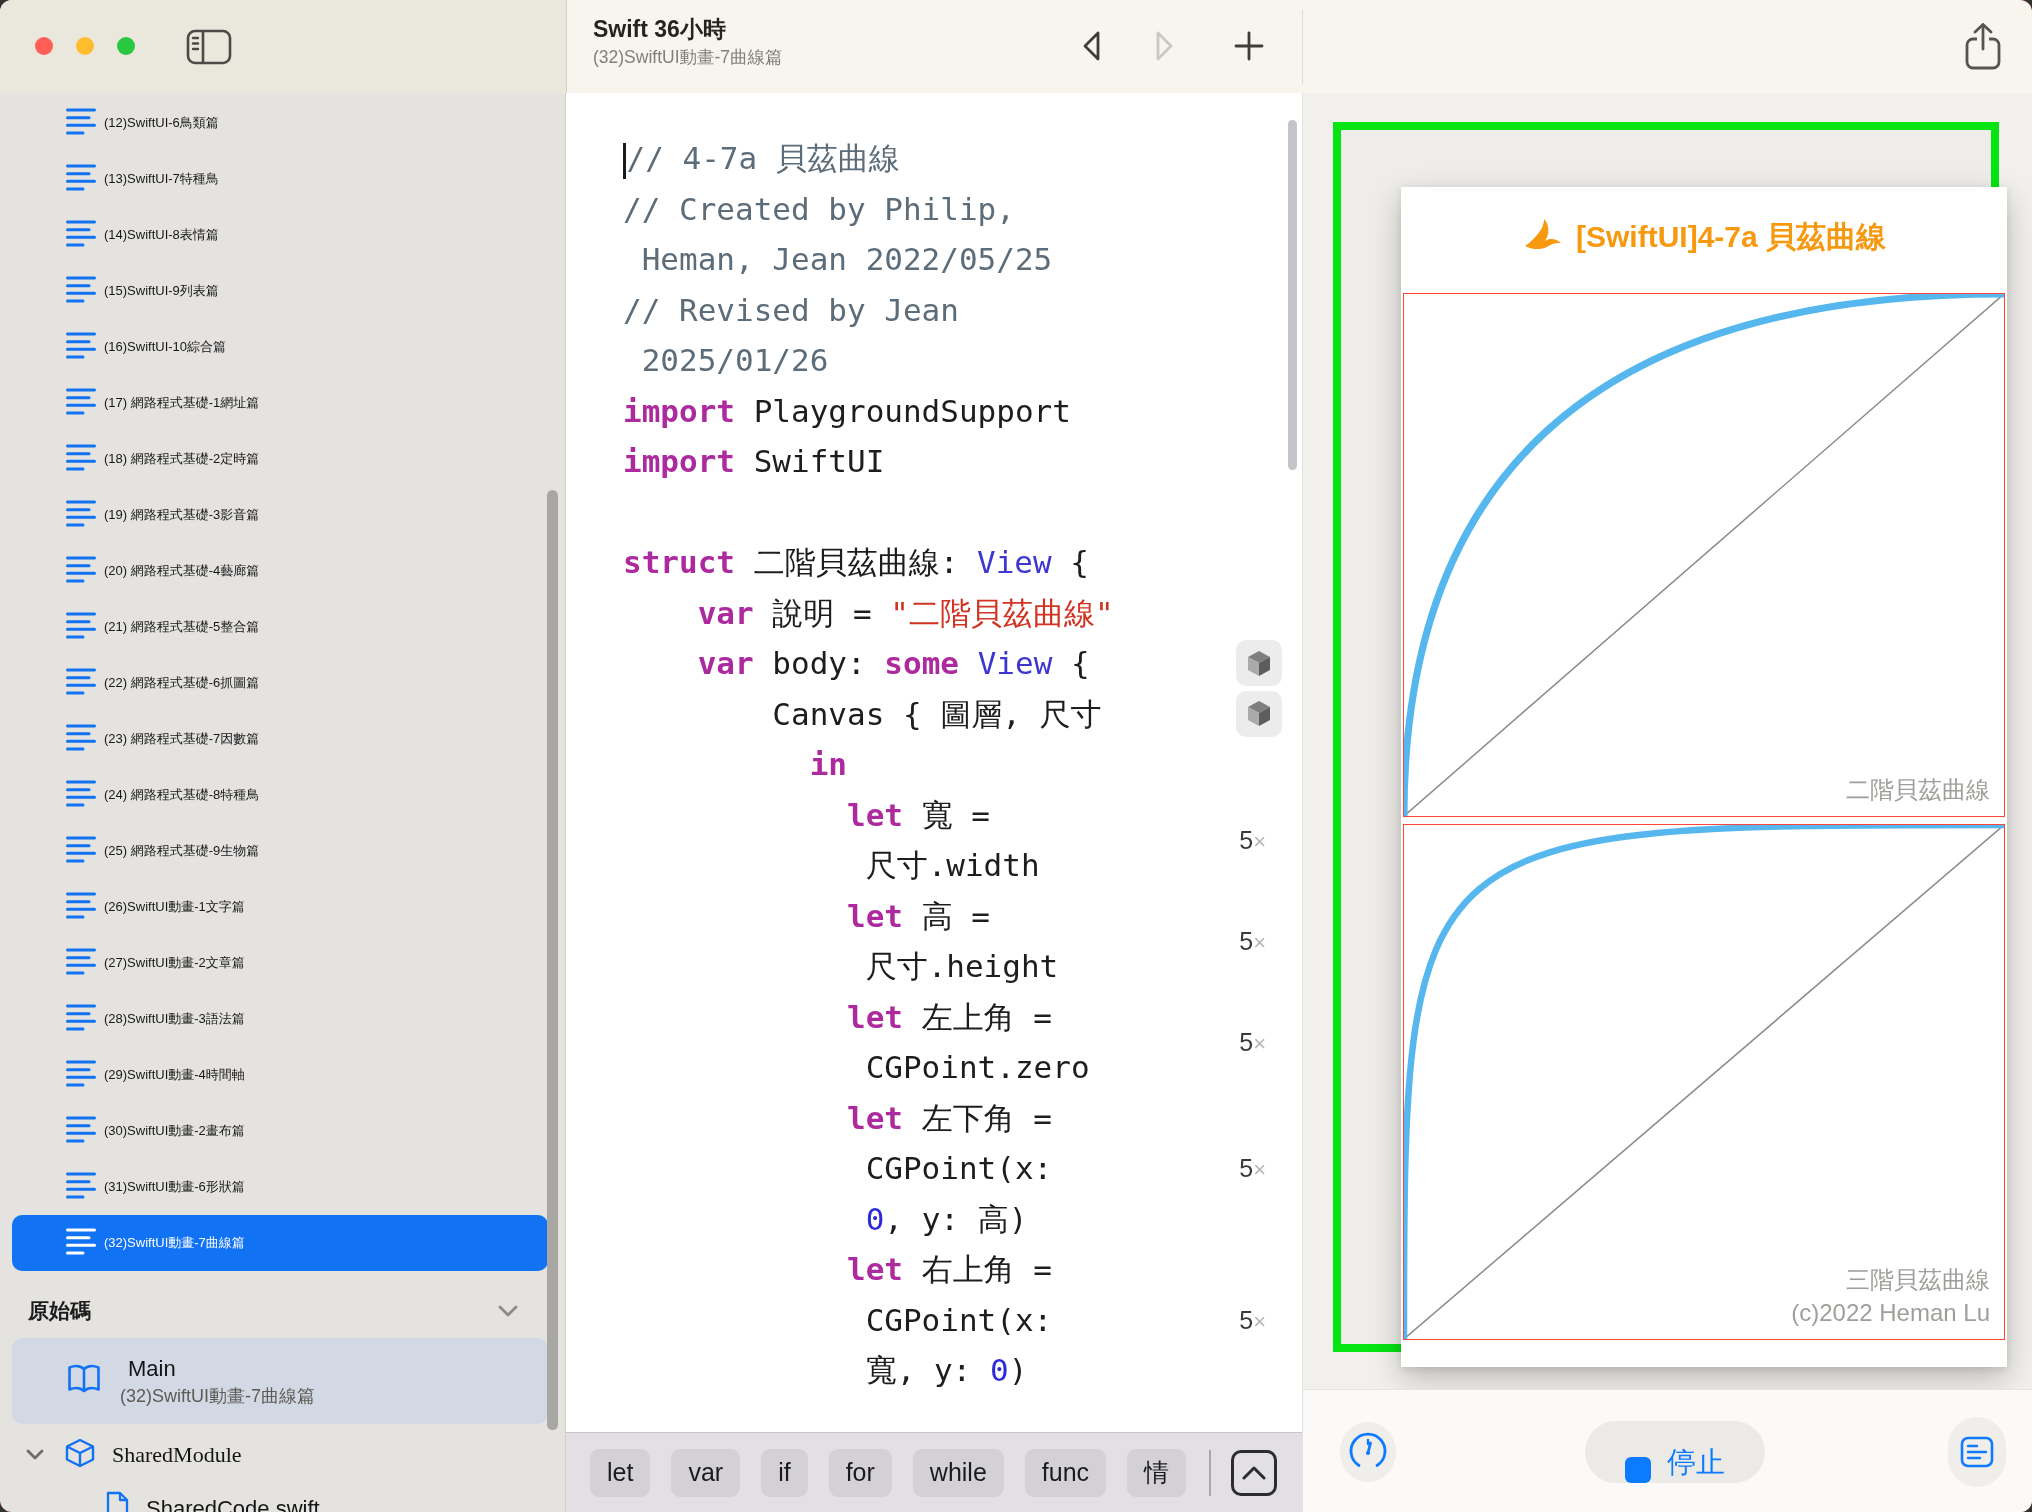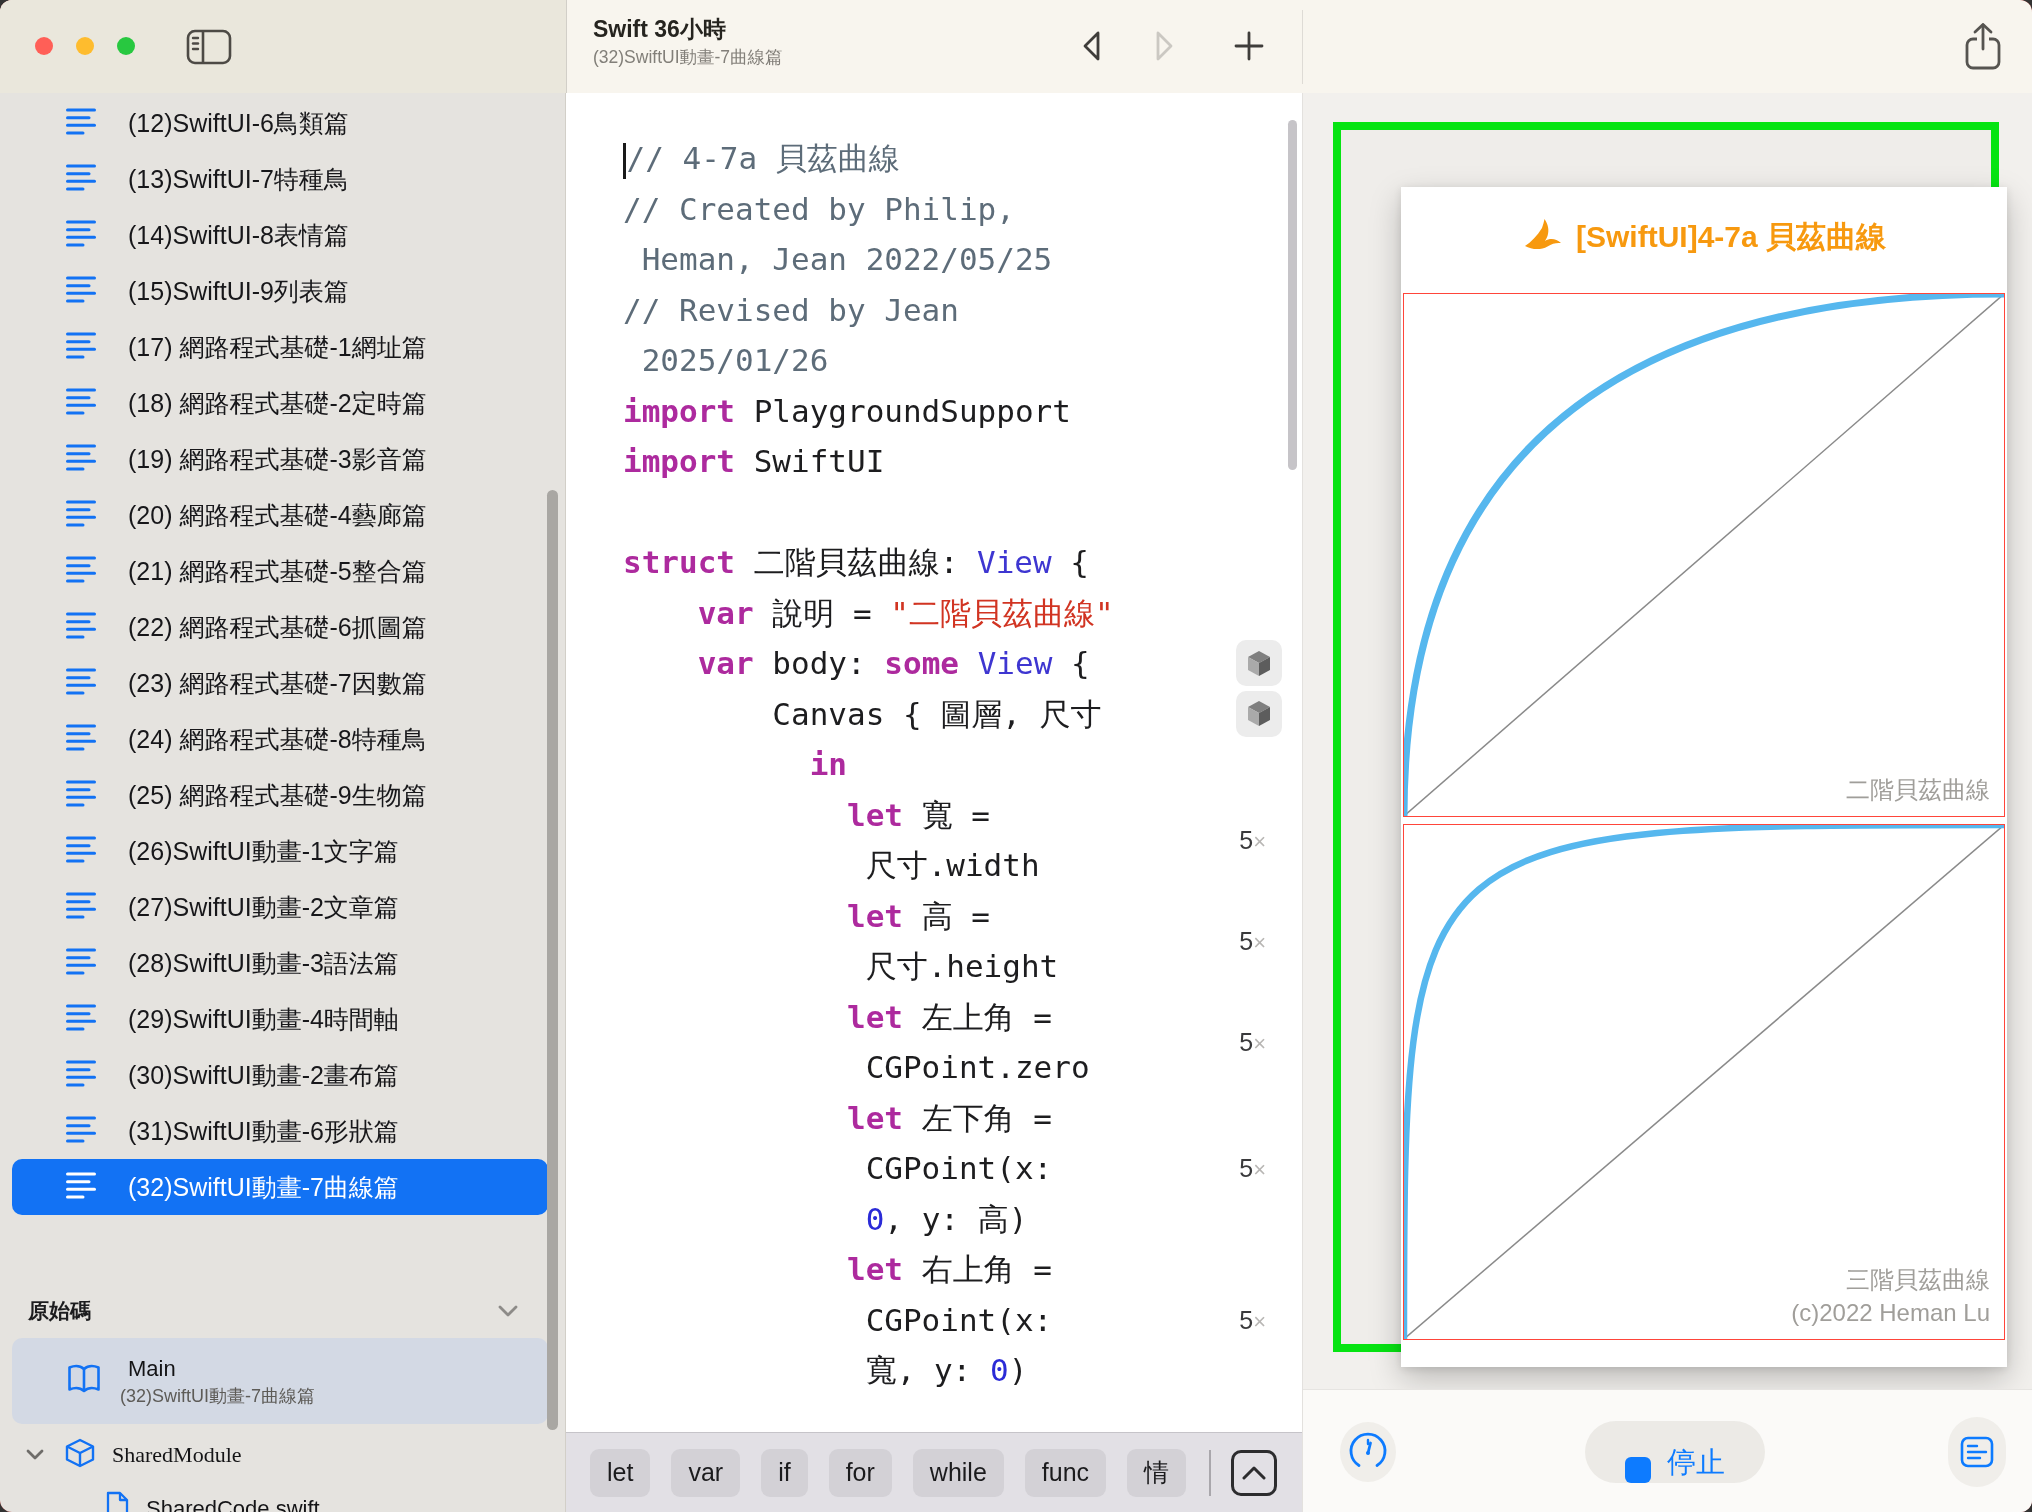--- a/index.html
+++ b/index.html
@@ -17,21 +17,21 @@
   #win-title{font-size:23px;font-weight:bold;color:#26241f;}
   #win-subtitle{font-size:17.5px;color:#827f79;margin-top:3px;}
   .navbtn{position:absolute;top:26px;width:40px;height:40px;display:flex;align-items:center;justify-content:center;}
   #nav-back{left:1071px;} #nav-fwd{left:1145px;} #nav-add{left:1229px;}
   #toolbar-div2{position:absolute;left:1302px;top:10px;width:1px;height:74px;background:#dedbd5;}
   #share-btn{position:absolute;left:1960px;top:22px;width:46px;height:50px;}
   
   #sidebar{position:absolute;left:0;top:93px;width:566px;height:1419px;background:#e5e3df;border-right:1px solid #d2cfc8;box-sizing:border-box;}
   #sidebar-list{position:absolute;left:12px;top:2px;width:536px;}
   .srow{position:relative;height:56px;display:flex;align-items:center;padding-left:54px;border-radius:10px;box-sizing:border-box;}
-  .srow .slabel{margin-left:32px;font-size:25px;color:#17171a;white-space:nowrap;}
+  .srow .slabel{margin-left:8px;font-size:13px;color:#17171a;white-space:nowrap;}
   .srow.selected{background:#1272f4;}
   .srow.selected .slabel{color:#ffffff;font-weight:500;}
   #source-header{position:absolute;left:28px;top:1198px;width:520px;height:40px;display:flex;align-items:center;}
   #source-header .shlabel{font-size:21px;font-weight:bold;color:#1c1c1e;}
   #source-header .shchev{position:absolute;right:30px;top:12px;}
   #main-row{position:absolute;left:12px;top:1245px;width:536px;height:86px;background:#d3d9e4;border-radius:10px;display:flex;align-items:center;padding-left:54px;box-sizing:border-box;}
   #main-text{margin-left:18px;line-height:1.25;}
   #main-title{font-size:22px;color:#141416;margin-left:8px;}
   #main-subtitle{font-size:18px;color:#5d5b57;margin-top:2px;}
   #shared-row{position:absolute;left:12px;top:1338px;width:536px;height:48px;display:flex;align-items:center;font-family:Liberation Serif, serif;}
@@ -153,20 +153,29 @@
           <span class="slabel">(14)SwiftUI-8表情篇</span>
         </div>
         <div class="srow">
           <span><svg width="30" height="27" viewBox="0 0 30 27">
      <line x1="1.5" y1="2" x2="28.5" y2="2" stroke="#1272f4" stroke-width="3" stroke-linecap="round"></line>
      <line x1="1.5" y1="9.7" x2="23" y2="9.7" stroke="#1272f4" stroke-width="3" stroke-linecap="round"></line>
      <line x1="1.5" y1="17.3" x2="28.5" y2="17.3" stroke="#1272f4" stroke-width="3" stroke-linecap="round"></line>
      <line x1="1.5" y1="25" x2="17" y2="25" stroke="#1272f4" stroke-width="3" stroke-linecap="round"></line>
    </svg></span>
           <span class="slabel">(15)SwiftUI-9列表篇</span>
+        </div>
+        <div class="srow">
+          <span><svg width="30" height="27" viewBox="0 0 30 27">
+     <line x1="1.5" y1="2" x2="28.5" y2="2" stroke="#1272f4" stroke-width="3" stroke-linecap="round"></line>
+     <line x1="1.5" y1="9.7" x2="23" y2="9.7" stroke="#1272f4" stroke-width="3" stroke-linecap="round"></line>
+     <line x1="1.5" y1="17.3" x2="28.5" y2="17.3" stroke="#1272f4" stroke-width="3" stroke-linecap="round"></line>
+     <line x1="1.5" y1="25" x2="17" y2="25" stroke="#1272f4" stroke-width="3" stroke-linecap="round"></line>
+   </svg></span>
+          <span class="slabel">(16)SwiftUI-10綜合篇</span>
         </div>
         <div class="srow">
           <span><svg width="30" height="27" viewBox="0 0 30 27">
      <line x1="1.5" y1="2" x2="28.5" y2="2" stroke="#1272f4" stroke-width="3" stroke-linecap="round"></line>
      <line x1="1.5" y1="9.7" x2="23" y2="9.7" stroke="#1272f4" stroke-width="3" stroke-linecap="round"></line>
      <line x1="1.5" y1="17.3" x2="28.5" y2="17.3" stroke="#1272f4" stroke-width="3" stroke-linecap="round"></line>
      <line x1="1.5" y1="25" x2="17" y2="25" stroke="#1272f4" stroke-width="3" stroke-linecap="round"></line>
    </svg></span>
           <span class="slabel">(17) 網路程式基礎-1網址篇</span>
         </div>

